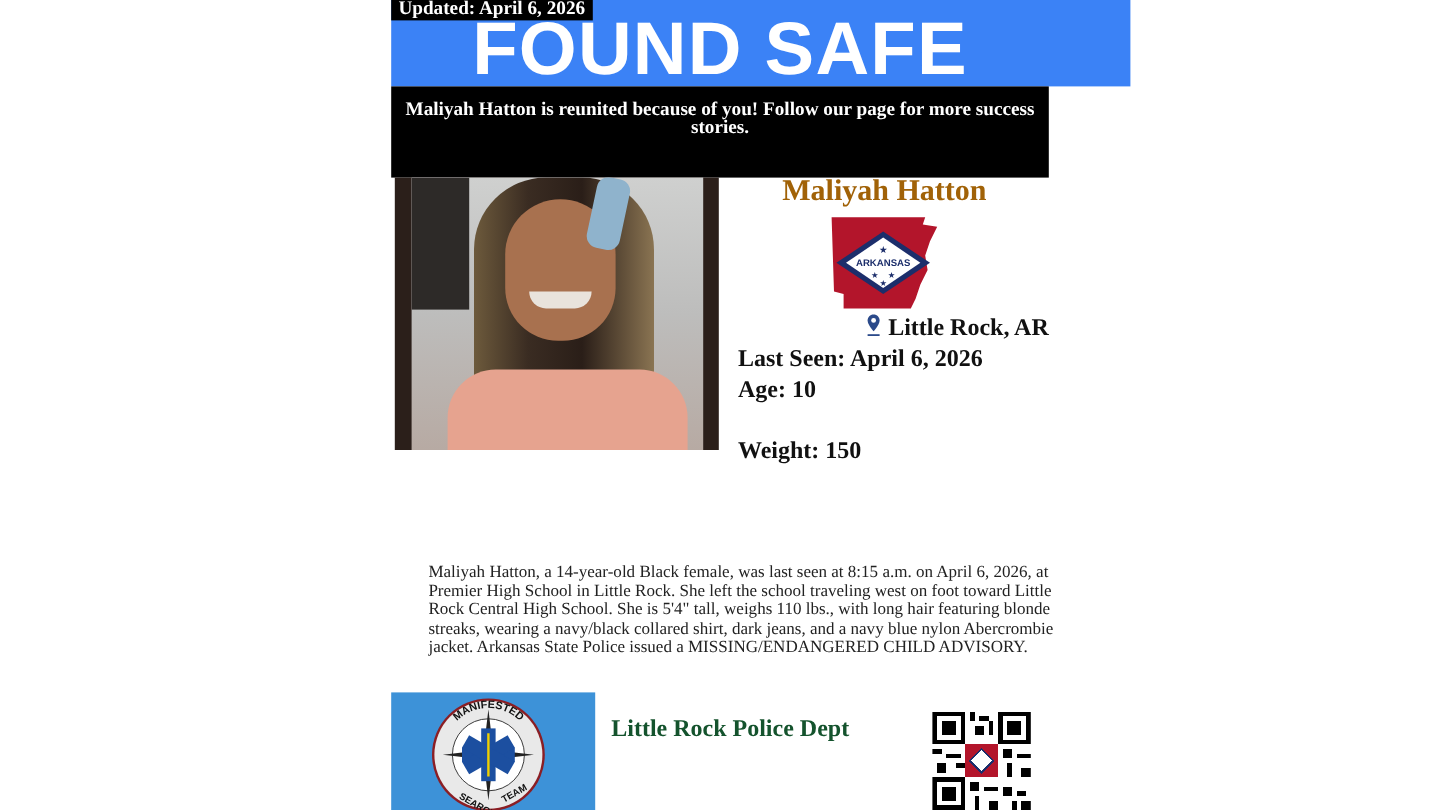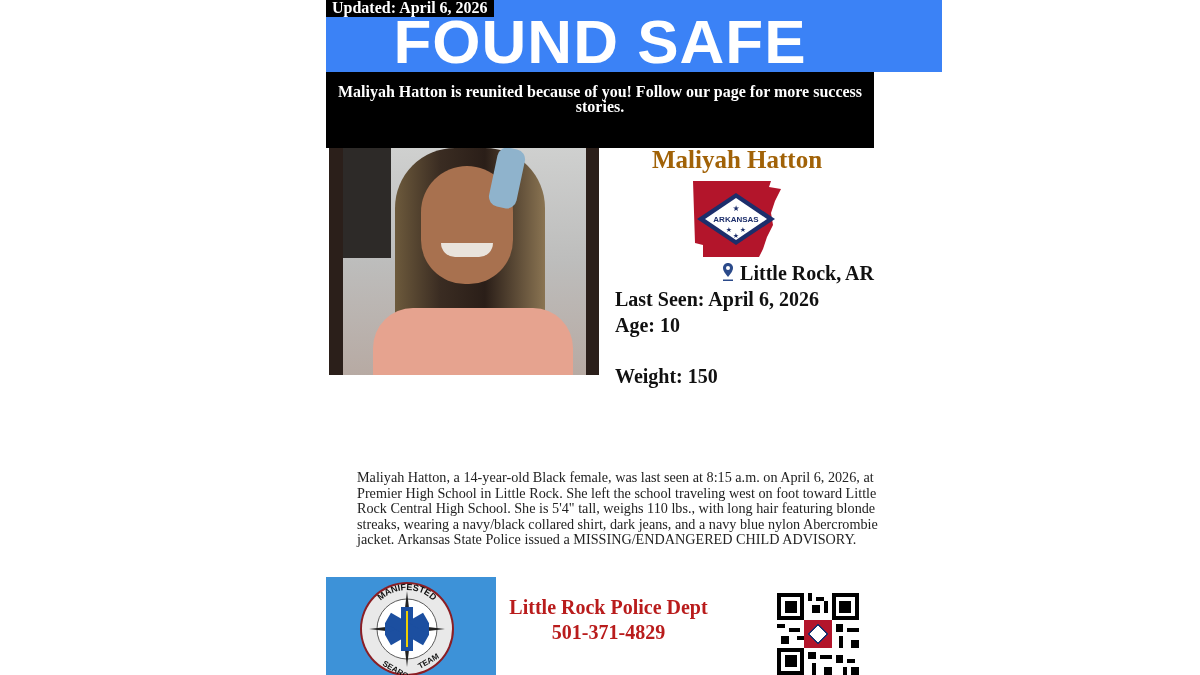--- a/index.html
+++ b/index.html
@@ -18,21 +18,21 @@
   .shirt{position:absolute;left:30px;top:160px;width:200px;height:67px;background:#e6a38f;border-radius:40px 40px 0 0;}
   .headband{position:absolute;left:150px;top:0;width:28px;height:60px;background:#8fb3cc;border-radius:10px;transform:rotate(12deg);}
   .shelf{position:absolute;left:0;top:0;width:48px;height:110px;background:#2d2a28;}
   .name{position:absolute;left:274px;top:145px;width:274px;text-align:center;font-weight:bold;font-size:25px;line-height:30px;color:#a16207;}
   .flag{position:absolute;left:363px;top:179px;width:94px;height:80px;}
   .loc{position:absolute;left:274px;top:261px;width:274px;text-align:right;font-weight:bold;font-size:20px;line-height:24px;color:#111;}
   .pin{display:inline-block;vertical-align:-2px;margin-right:6px;}
   .field{position:absolute;left:289px;font-weight:bold;font-size:20px;line-height:20px;color:#111;white-space:nowrap;}
   .desc{position:absolute;left:15px;top:470px;width:525px;font-size:14.2px;line-height:15.5px;color:#222;margin-left:16px;}
   .logo-box{position:absolute;left:0;top:577px;width:170px;height:98px;background:#3d92d8;}
-  .dept{position:absolute;left:170px;top:595px;width:225px;text-align:center;font-weight:bold;font-size:20px;line-height:25px;color:#b91c1c;}
+  .dept{position:absolute;left:170px;top:595px;width:225px;text-align:center;font-weight:bold;font-size:20px;line-height:25px;color:#14532d;}
   .qr{position:absolute;left:451px;top:593px;width:82px;height:82px;}
 </style>
 </head>
 <body>
 
 <div class="poster">
 
   <div class="banner">
     <div class="found">FOUND SAFE</div>
     <div class="updated">Updated: April 6, 2026</div>
@@ -97,21 +97,20 @@
         <textPath href="#topArc" startOffset="50%">MANIFESTED</textPath>
       </text>
       <path id="topArc" d="M44 50 A37 37 0 0 1 118 50" fill="none"></path>
       <text x="56" y="88" font-family="Liberation Sans, sans-serif" font-size="8" font-weight="bold" fill="#111" transform="rotate(30 56 88)">SEARCH</text>
       <text x="94" y="92" font-family="Liberation Sans, sans-serif" font-size="8" font-weight="bold" fill="#111" transform="rotate(-30 94 92)">TEAM</text>
     </svg>
   </div>
 
   <div class="dept">
     <div>Little Rock Police Dept</div>
-    <div>501-371-4829</div>
   </div>
 
   <svg class="qr" viewBox="0 0 21 21" shape-rendering="crispEdges">
     <rect width="21" height="21" fill="#fff"></rect>
     <g fill="#000">
       <rect x="0" y="0" width="7" height="7"></rect>
         <rect x="14" y="0" width="7" height="7"></rect>
         <rect x="0" y="14" width="7" height="7"></rect>
     </g>
     <g fill="#fff">

